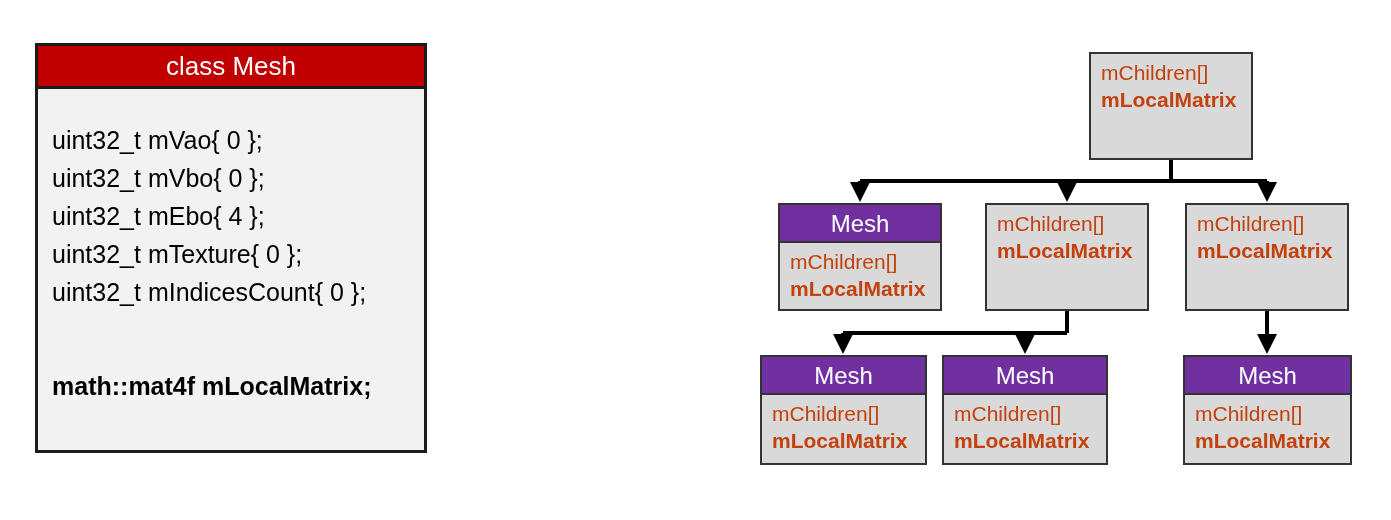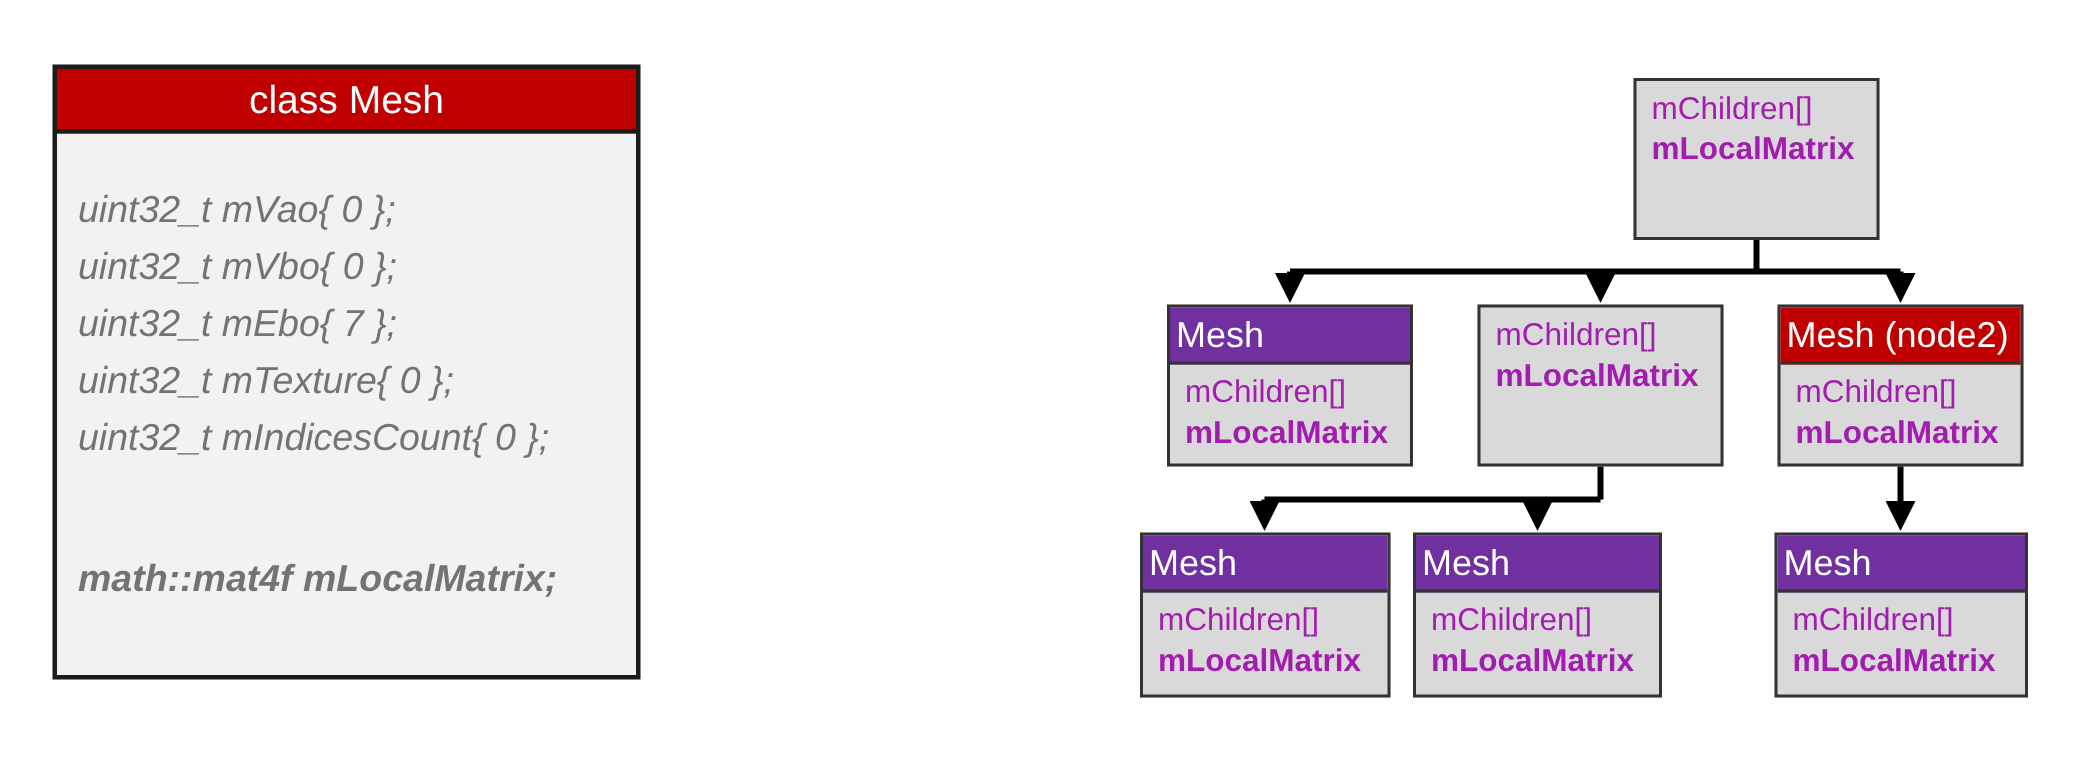--- a/index.html
+++ b/index.html
@@ -26,22 +26,21 @@
     line-height: 40px;
     background: var(--red, #c00000);
     border-bottom: 3px solid #1c1c1c;
     color: #ffffff;
     font-size: 26px;
     text-align: center;
     white-space: nowrap;
   }
   .class-body {
     padding: 32px 14px 0 14px;
-    color: #737373;
-    font-style: italic;
+    color: #000000;
   }
   .cfld {
     font-size: 25px;
     line-height: 38px;
     white-space: nowrap;
   }
   .cfld.gap { margin-top: 56px; }
   .bold { font-weight: bold; }
 
   
@@ -56,24 +55,24 @@
     height: 38px;
     line-height: 38px;
     border-bottom: 2px solid #333333;
     color: #ffffff;
     font-size: 24px;
     white-space: nowrap;
     padding: 0 4px;
     box-sizing: border-box;
   }
   .thdr.red    { background: var(--red, #c00000); text-align: left; }
-  .thdr.purple { background: var(--purple, #7030a0); }
+  .thdr.purple { background: var(--purple, #7030a0); text-align: center; }
   .tbody {
     padding: 5px 10px 0 10px;
-    color: #a21caf;
+    color: #c2410c;
   }
   .tfld {
     font-size: 21px;
     line-height: 27px;
     white-space: nowrap;
   }
 
   #n0 { left: 1089px; top: 52px;  }
   #pa { left: 778px;  top: 203px; }
   #n1 { left: 985px;  top: 203px; }
@@ -95,21 +94,21 @@
 
 <div class="canvas">
 
   <div class="class-box">
     <div class="class-hdr">
       <span>class Mesh</span>
     </div>
     <div class="class-body">
       <div class="cfld">uint32_t mVao{ 0 };</div>
       <div class="cfld">uint32_t mVbo{ 0 };</div>
-      <div class="cfld">uint32_t mEbo{ 7 };</div>
+      <div class="cfld">uint32_t mEbo{ 4 };</div>
       <div class="cfld">uint32_t mTexture{ 0 };</div>
       <div class="cfld">uint32_t mIndicesCount{ 0 };</div>
       <div class="cfld bold gap">math::mat4f mLocalMatrix;</div>
     </div>
   </div>
 
   <svg class="connectors" viewBox="0 0 1391 520" xmlns="http://www.w3.org/2000/svg">
     <defs>
       <marker id="arrow" viewBox="0 0 10 10" refX="7" refY="5" markerWidth="5" markerHeight="5" orient="auto">
         <path d="M0 0 L10 5 L0 10 Z" fill="#000000"></path>
@@ -150,23 +149,20 @@
   </div>
 
   <div class="tnode" id="n1">
     <div class="tbody">
       <div class="tfld">mChildren[]</div>
       <div class="tfld bold">mLocalMatrix</div>
     </div>
   </div>
 
   <div class="tnode" id="n2">
-    <div class="thdr red">
-      <span>Mesh (node2)</span>
-    </div>
     <div class="tbody">
       <div class="tfld">mChildren[]</div>
       <div class="tfld bold">mLocalMatrix</div>
     </div>
   </div>
 
   <div class="tnode" id="pb">
     <div class="thdr purple">
       <span>Mesh</span>
     </div>

